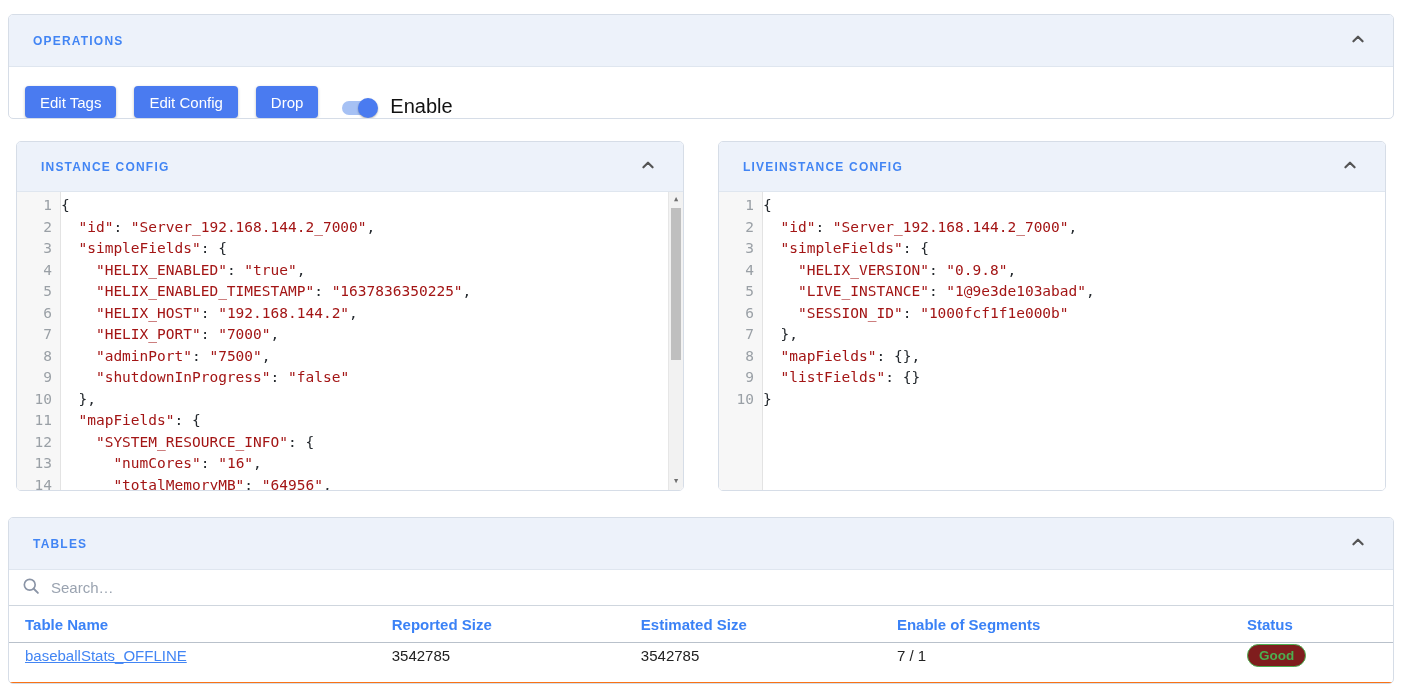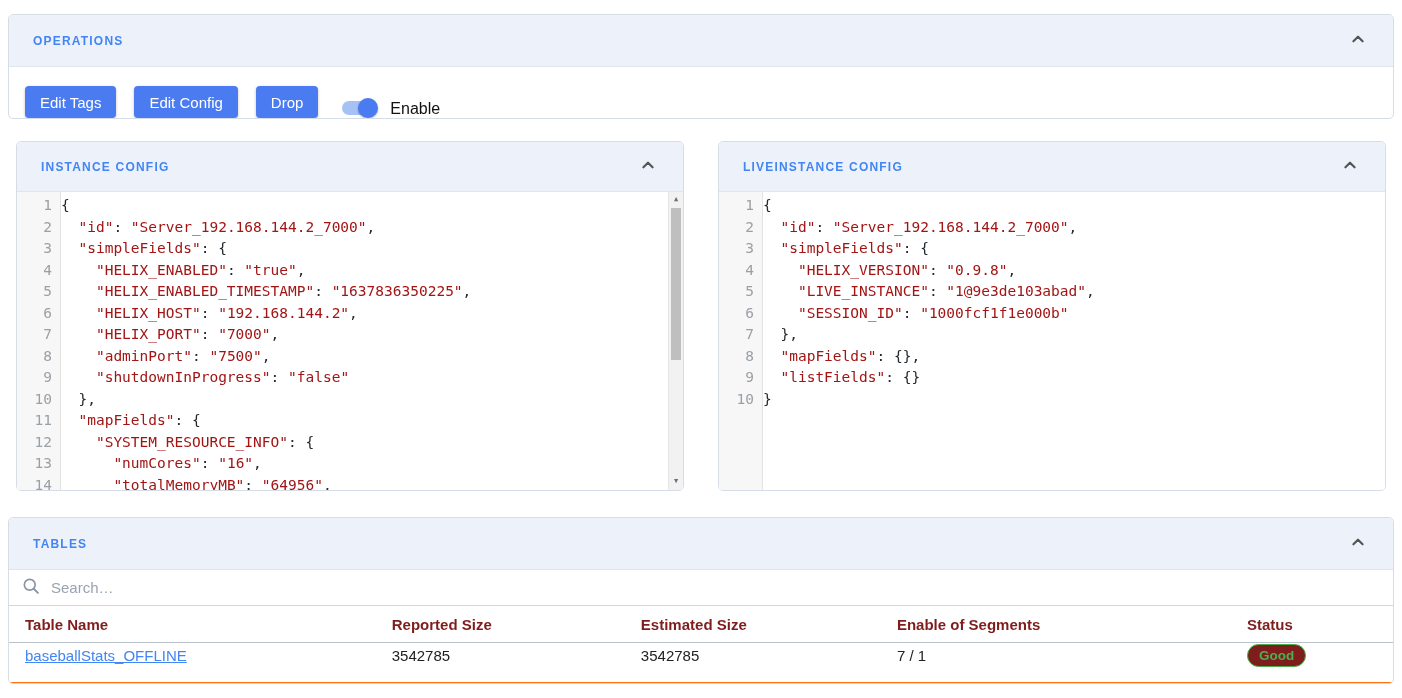--- a/index.html
+++ b/index.html
@@ -17,21 +17,21 @@
   .ops-panel { margin-top:14px; }
   .ops-body { height:51px; display:flex; align-items:flex-end; padding:0 8px; }
   .btn { height:32px; padding:0 15px; margin-left:8px; margin-right:10px; border:none; border-radius:4px;
          background:var(--button,#4a7bf0); color:#fff; font-size:15px; font-family:inherit;
          box-shadow:0 1px 3px rgba(0,0,0,.25); cursor:pointer; }
   .switch { position:relative; width:36px; height:20px; margin-left:14px; cursor:pointer; flex:none; }
   .switch-track { position:absolute; left:0; top:3px; width:34px; height:14px; border-radius:7px;
                   background:var(--toggle-track,#a6c1f4); }
   .switch-thumb { position:absolute; right:0; top:0; width:20px; height:20px; border-radius:50%;
                   background:var(--button,#4a7bf0); box-shadow:0 1px 2px rgba(0,0,0,.3); }
-  .switch-label { margin-left:12px; font-size:16px; color:#111; }
+  .switch-label { margin-left:12px; font-size:20px; color:#111; }
 
   
   .config-row { display:flex; gap:18px; margin:22px 8px 0; }
   .config-panel { flex:1; min-width:0; }
   .config-panel .panel-header { height:50px; }
 
   .editor { position:relative; height:298px; overflow:hidden; background:#fff;
             font-family:"DejaVu Sans Mono", monospace; font-size:14.5px; line-height:21.5px;
             padding-top:3px; }
   .gutter-bg { position:absolute; left:0; top:0; bottom:0; width:44px; background:#f7f7f7;
@@ -52,21 +52,21 @@
   
   .tables-panel { margin-top:26px; }
   .search-row { height:36px; display:flex; align-items:center; padding:0 12px;
                 border-bottom:1px solid #cfd6de; }
   .search-input { flex:1; border:none; outline:none; margin-left:10px; font-size:15px;
                   font-family:inherit; color:#333; background:transparent; }
   .search-input::placeholder { color:#9aa3b0; }
 
   table { width:100%; border-collapse:collapse; table-layout:fixed; }
   col.c1{width:26.5%} col.c2{width:18%} col.c3{width:18.5%} col.c4{width:25.3%} col.c5{width:11.7%}
-  th { text-align:left; font-size:15px; font-weight:700; color:#7f1d1d; padding:10px 4px 9px 16px;
+  th { text-align:left; font-size:15px; font-weight:700; color:#3b82f6; padding:10px 4px 9px 16px;
        border-bottom:1px solid #b9c1cb; }
   td { font-size:15px; color:#222; padding:1px 4px 15px 16px; border-bottom:1px solid #f97316; }
   .table-link { color:var(--link,#4285f4); text-decoration:underline; }
   .badge-good { display:inline-block; padding:3px 11px; border:1px solid var(--good,#4caf50);
                 color:var(--good,#4caf50); border-radius:13px; font-size:13.5px; font-weight:600;
                 background:#7f1d1d; }
 </style>
 </head>
 <body>
 

